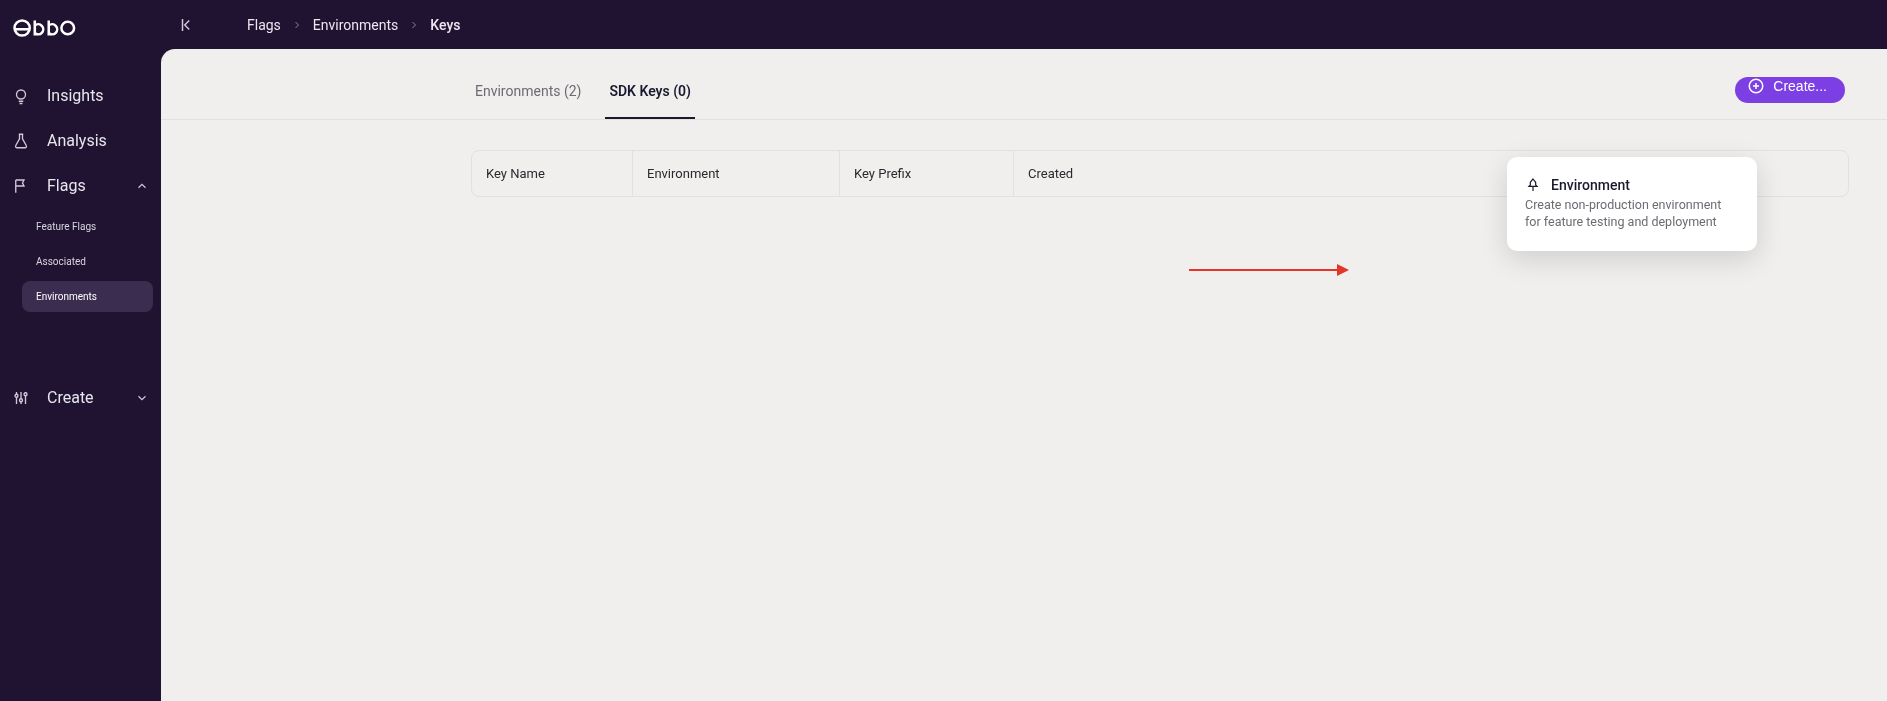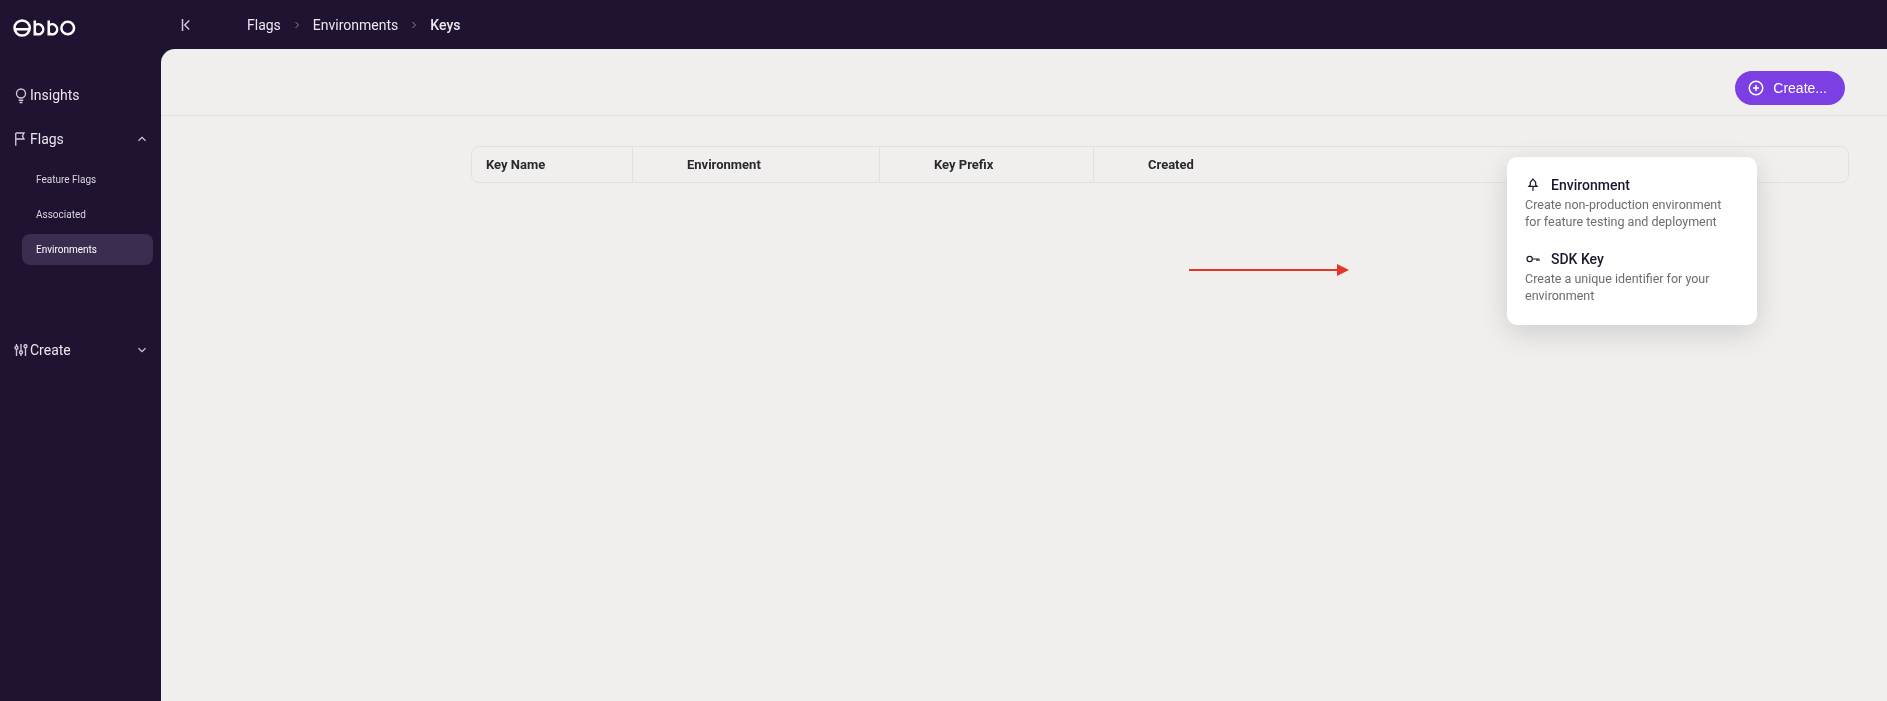--- a/index.html
+++ b/index.html
@@ -5,21 +5,21 @@
 * { margin: 0; padding: 0; box-sizing: border-box; }
 body { font-family: -apple-system, BlinkMacSystemFont, "Segoe UI", Roboto, sans-serif; background: #F0EFEE; color: #1a1a2e; width: 1887px; height: 701px; overflow: hidden; }
 
 .app { display: flex; height: 100%; }
 
 
 .sidebar { width: 161px; background: #1F1331; color: #fff; display: flex; flex-direction: column; padding-top: 10px; flex-shrink: 0; }
 .logo { padding: 6px 12px 22px 12px; display: flex; align-items: center; }
 .logo svg { width: 76px; height: 24px; }
 .nav { display: flex; flex-direction: column; gap: 2px; padding-top: 12px; }
-.nav-item { display: flex; align-items: center; gap: 0; padding: 12px 12px; font-size: 14px; color: #e8e6ec; cursor: pointer; }
+.nav-item { display: flex; align-items: center; gap: 17px; padding: 12px 12px; font-size: 16px; color: #e8e6ec; cursor: pointer; }
 .nav-item .icon { width: 18px; height: 18px; display: flex; align-items: center; justify-content: center; flex-shrink: 0; }
 .nav-item .chev { margin-left: auto; }
 .sub-nav { display: flex; flex-direction: column; padding-left: 22px; }
 .sub-item { font-size: 10px; color: #d8d5de; padding: 10px 14px; border-radius: 8px; margin: 2px 8px 2px 0; cursor: pointer; }
 .sub-item.active { background: #3a2d4f; color: #fff; }
 .nav-gap { height: 18px; }
 
 
 .main { flex: 1; display: flex; flex-direction: column; background: #1F1331; }
 .topbar { height: 49px; display: flex; align-items: center; padding: 0 14px; gap: 14px; color: #eae7ef; }
@@ -29,25 +29,25 @@
 .breadcrumb .crumb.current { font-weight: 500; }
 .breadcrumb .sep { color: #8b8398; display: flex; align-items: center; }
 
 .content-panel { flex: 1; background: #F0EFEE; border-top-left-radius: 14px; position: relative; }
 
 .tabs-row { display: flex; align-items: center; padding: 22px 38px 0 38px; border-bottom: 1px solid #e3e1e0; }
 .tabs { display: flex; gap: 8px; margin-left: 272px; }
 .tab { padding: 12px 4px 18px 4px; margin-right: 12px; font-size: 14px; color: #6e6a72; cursor: pointer; border-bottom: 2px solid transparent; }
 .tab.active { color: #1a1a2e; font-weight: 600; border-bottom: 2px solid #1a1a2e; }
 .tabs-row .spacer { flex: 1; }
-.create-btn { background: #7B3FE4; color: #fff; border: none; border-radius: 999px; padding: 8px 18px 8px 12px; font-size: 14px; font-weight: 500; display: flex; align-items: center; gap: 8px; cursor: pointer; margin-bottom: 10px; margin-right: 4px; }
+.create-btn { background: #7B3FE4; color: #fff; border: none; border-radius: 999px; padding: 0 18px 8px 12px; font-size: 14px; font-weight: 500; display: flex; align-items: center; gap: 8px; cursor: pointer; margin-bottom: 10px; margin-right: 4px; }
 .create-btn .plus { width: 18px; height: 18px; }
 
 .table-wrap { padding: 30px 38px 0 310px; position: relative; }
-.table-header { display: flex; background: #F0EFEE; border: 1px solid #e3e1e0; border-radius: 8px; height: 37px; align-items: stretch; font-size: 13px; font-weight: 700; color: #2a2a2e; gap: 40px; }
+.table-header { display: flex; background: #F0EFEE; border: 1px solid #e3e1e0; border-radius: 8px; height: 47px; align-items: stretch; font-size: 13px; font-weight: 400; color: #2a2a2e; }
 .th { display: flex; align-items: center; padding: 0 14px; border-right: 1px solid #e3e1e0; }
 .th:last-child { border-right: none; }
 .th.key-name { width: 161px; }
 .th.environment { width: 207px; }
 .th.key-prefix { width: 174px; }
 .th.tags { width: 244px; }
 .th.created { flex: 1; }
 
 
 .dropdown { position: absolute; top: 108px; right: 130px; width: 250px; background: #fff; border-radius: 10px; box-shadow: 0 8px 28px rgba(0,0,0,.14); padding: 10px 0; z-index: 20; }
@@ -82,20 +82,28 @@
           <svg width="18" height="18" viewBox="0 0 24 24" fill="none" stroke="#cfc9da" stroke-width="1.8">
               <circle cx="12" cy="10" r="6"></circle>
               <path d="M9 19h6M10 22h4"></path>
             </svg>
         </span>
         <span>Insights</span>
       </div>
       <div class="nav-item">
         <span class="icon">
           <svg width="18" height="18" viewBox="0 0 24 24" fill="none" stroke="#cfc9da" stroke-width="1.8">
+              <path d="M9 3h6M10 3v6l-5 9a2 2 0 0 0 2 3h10a2 2 0 0 0 2-3l-5-9V3"></path>
+            </svg>
+        </span>
+        <span>Analysis</span>
+      </div>
+      <div class="nav-item">
+        <span class="icon">
+          <svg width="18" height="18" viewBox="0 0 24 24" fill="none" stroke="#cfc9da" stroke-width="1.8">
               <path d="M5 21V4M5 4h11l-2 4 2 4H5"></path>
             </svg>
         </span>
         <span>Flags</span>
         <span class="chev">
           <svg width="14" height="14" viewBox="0 0 24 24" fill="none" stroke="#cfc9da" stroke-width="2">
               <path d="M6 15l6-6 6 6"></path>
             </svg>
         </span>
       </div>
@@ -146,20 +154,24 @@
             <svg width="12" height="12" viewBox="0 0 24 24" fill="none" stroke="#8b8398" stroke-width="2">
               <path d="M9 6l6 6-6 6"></path>
             </svg>
           </span>
         <span class="crumb current">Keys</span>
       </nav>
     </div>
 
     <div class="content-panel">
       <div class="tabs-row">
+        <div class="tabs">
+          <div class="tab">Environments (2)</div>
+          <div class="tab active">SDK Keys (0)</div>
+        </div>
         <div class="spacer"></div>
         <button class="create-btn">
           <span class="plus">
             <svg width="18" height="18" viewBox="0 0 24 24" fill="none" stroke="#fff" stroke-width="2">
                 <circle cx="12" cy="12" r="9"></circle>
                 <path d="M12 8v8M8 12h8"></path>
               </svg>
           </span>
           <span>Create...</span>
         </button>
@@ -179,32 +191,20 @@
           <div class="dd-title">
             <span class="dd-icon">
               <svg width="16" height="16" viewBox="0 0 24 24" fill="none" stroke="#1a1a2e" stroke-width="1.8">
                   <path d="M12 3l4 5v4l2 2H6l2-2V8l4-5zM12 14v7"></path>
                 </svg>
             </span>
             <span>Environment</span>
           </div>
           <div class="dd-desc">Create non-production environment for feature testing and deployment</div>
         </div>
-        <div class="dd-item">
-          <div class="dd-title">
-            <span class="dd-icon">
-              <svg width="16" height="16" viewBox="0 0 24 24" fill="none" stroke="#1a1a2e" stroke-width="1.8">
-                  <circle cx="7" cy="12" r="4"></circle>
-                  <path d="M11 12h10M18 12v3M21 12v3"></path>
-                </svg>
-            </span>
-            <span>SDK Key</span>
-          </div>
-          <div class="dd-desc">Create a unique identifier for your environment</div>
-        </div>
       </div>
 
       <div class="arrow-annot">
         <svg width="160" height="16" viewBox="0 0 160 16">
           <line x1="0" y1="8" x2="148" y2="8" stroke="#E5352B" stroke-width="2"></line>
           <polygon points="148,2 160,8 148,14" fill="#E5352B"></polygon>
         </svg>
       </div>
 
     </div>

